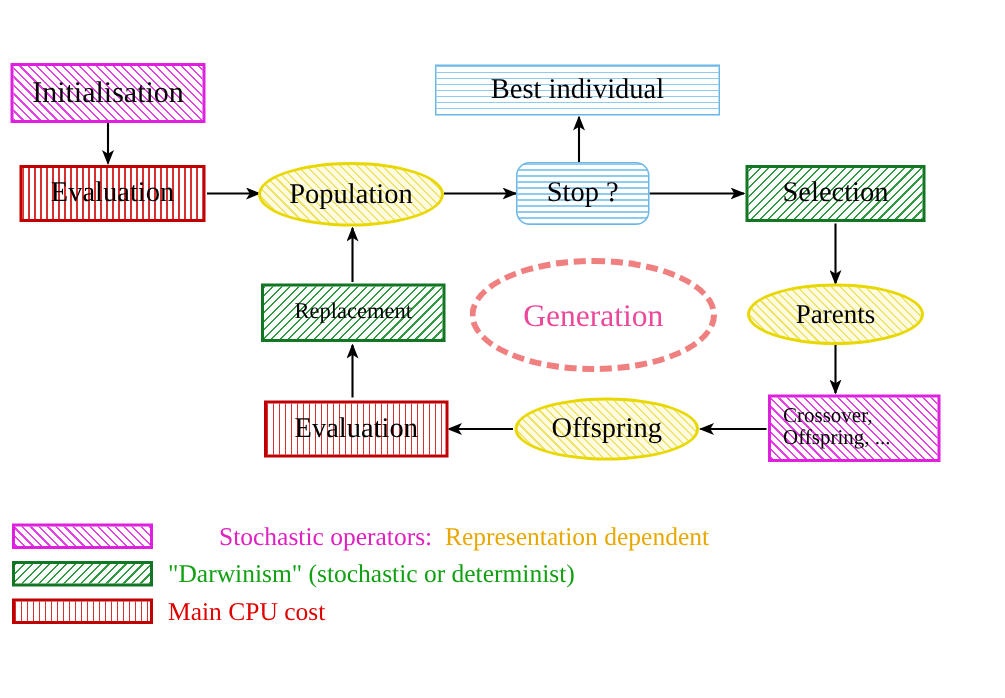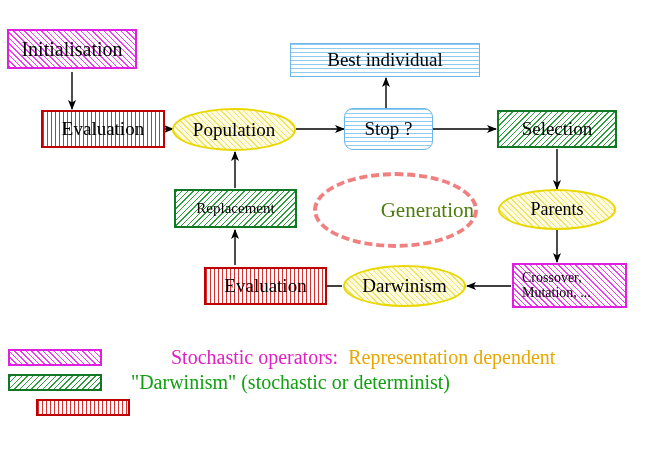--- a/index.html
+++ b/index.html
@@ -61,21 +61,20 @@
         #2f9a3f 0px, #2f9a3f 1px,
         rgba(255,255,255,0) 1px, rgba(255,255,255,0) 4px);
   }
   .style-red {
     border: 2px solid #c00000;
     background-color: #ffffff;
     background-image: repeating-linear-gradient(
         90deg,
         #d83030 0px, #d83030 1px,
         rgba(255,255,255,0) 1px, rgba(255,255,255,0) 4px);
-    margin-left: 28px;
   }
   .style-blue {
     border: 1px solid #6cb6e8;
     background-color: #ffffff;
     background-image: repeating-linear-gradient(
         180deg,
         #8fcbee 0px, #8fcbee 1px,
         rgba(255,255,255,0) 1px, rgba(255,255,255,0) 4px);
     text-align: center;
   }
@@ -85,22 +84,21 @@
     background-color: #fffbe0;
     background-image: repeating-linear-gradient(
         45deg,
         #efe46a 0px, #efe46a 1px,
         rgba(255,255,255,0) 1px, rgba(255,255,255,0) 4px);
   }
   .style-dashed-ellipse {
     border: 4px dashed #f08080;
     border-radius: 50%;
     background: transparent;
-    color: #4d7c0f;
-    justify-content: flex-end;
+    color: #ec4899;
   }
   .rounded {
     border-radius: 9px;
   }
 
   
   #legend {
     position: absolute;
     left: 8px;
     top: 345px;
@@ -111,22 +109,22 @@
     align-items: center;
     height: 25px;
   }
   .legend-swatch {
     width: 94px;
     height: 17px;
     box-sizing: border-box;
     flex: 0 0 auto;
   }
   .legend-text {
-    margin-left: 29px;
-    font-size: 20px;
+    margin-left: 10px;
+    font-size: 17px;
     white-space: pre;
   }
   .lt-magenta { color: #e020c0; }
   .lt-orange  { color: #e8a800; }
   .lt-green   { color: #11a011; }
   .lt-red     { color: #e00000; }
   .lt-blue    { color: #8fc7ea; }
 </style>
 </head>
 <body>
@@ -147,21 +145,21 @@
       <line x1="433" y1="129" x2="496" y2="129"></line>
       <line x1="557" y1="149" x2="557" y2="189"></line>
       <line x1="557" y1="230" x2="557" y2="262"></line>
       <line x1="511" y1="286" x2="467" y2="286"></line>
       <line x1="342" y1="286" x2="299" y2="286"></line>
       <line x1="235" y1="265" x2="235" y2="230"></line>
       <line x1="235" y1="188" x2="235" y2="152"></line>
     </g>
   </svg>
 
-  <div class="node style-magenta" style="left:7px; top:29px; width:130px; height:40px; font-size:20px;">
+  <div class="node style-magenta" style="left:7px; top:42px; width:130px; height:40px; font-size:20px;">
     <span class="node-label">Initialisation</span>
   </div>
 
   <div class="node style-red" style="left:13px; top:110px; width:124px; height:38px; font-size:19px;">
     <span class="node-label">Evaluation</span>
   </div>
 
   <div class="node style-blue rounded" style="left:344px; top:108px; width:89px; height:42px; font-size:19px;">
     <span class="node-label">Stop ?</span>
   </div>
@@ -177,25 +175,25 @@
   <div class="node style-yellow-ellipse" style="left:498px; top:189px; width:118px; height:41px; font-size:18px;">
     <span class="node-label">Parents</span>
   </div>
 
   <div class="node style-green" style="left:497px; top:110px; width:120px; height:38px; font-size:19px;">
     <span class="node-label">Selection</span>
   </div>
 
   <div class="node style-magenta" style="left:512px; top:263px; width:115px; height:45px; font-size:14px; justify-content:flex-start; padding-left:8px; text-align:left;">
     <span class="node-label">Crossover,
-Mutation, ...</span>
+Offspring, ...</span>
   </div>
 
   <div class="node style-yellow-ellipse" style="left:343px; top:265px; width:123px; height:42px; font-size:19px;">
-    <span class="node-label">Darwinism</span>
+    <span class="node-label">Offspring</span>
   </div>
 
   <div class="node style-red" style="left:176px; top:267px; width:123px; height:38px; font-size:19px;">
     <span class="node-label">Evaluation</span>
   </div>
 
   <div class="node style-green" style="left:174px; top:189px; width:123px; height:39px; font-size:15px;">
     <span class="node-label">Replacement</span>
   </div>
 
@@ -212,18 +210,19 @@
       </span>
     </div>
 
     <div class="legend-row">
       <span class="legend-swatch style-green"></span>
       <span class="legend-text lt-green">"Darwinism" (stochastic or determinist)</span>
     </div>
 
     <div class="legend-row">
       <span class="legend-swatch style-red"></span>
+      <span class="legend-text lt-red">Main CPU cost</span>
     </div>
 
 
   </div>
 
 </div>
 
 </body></html>

